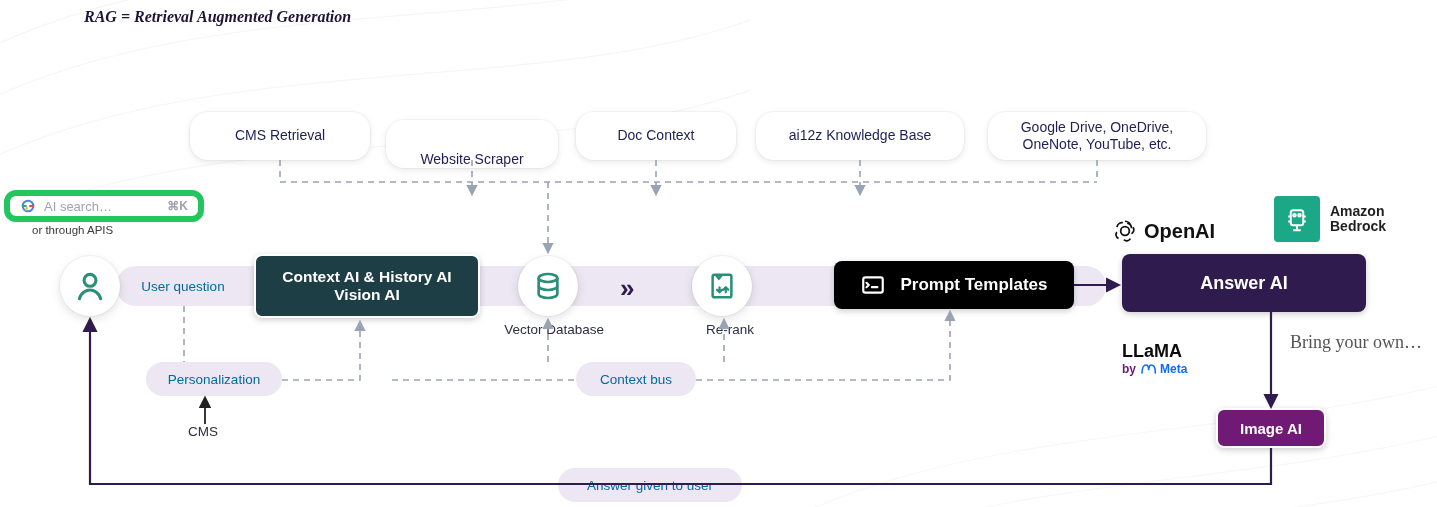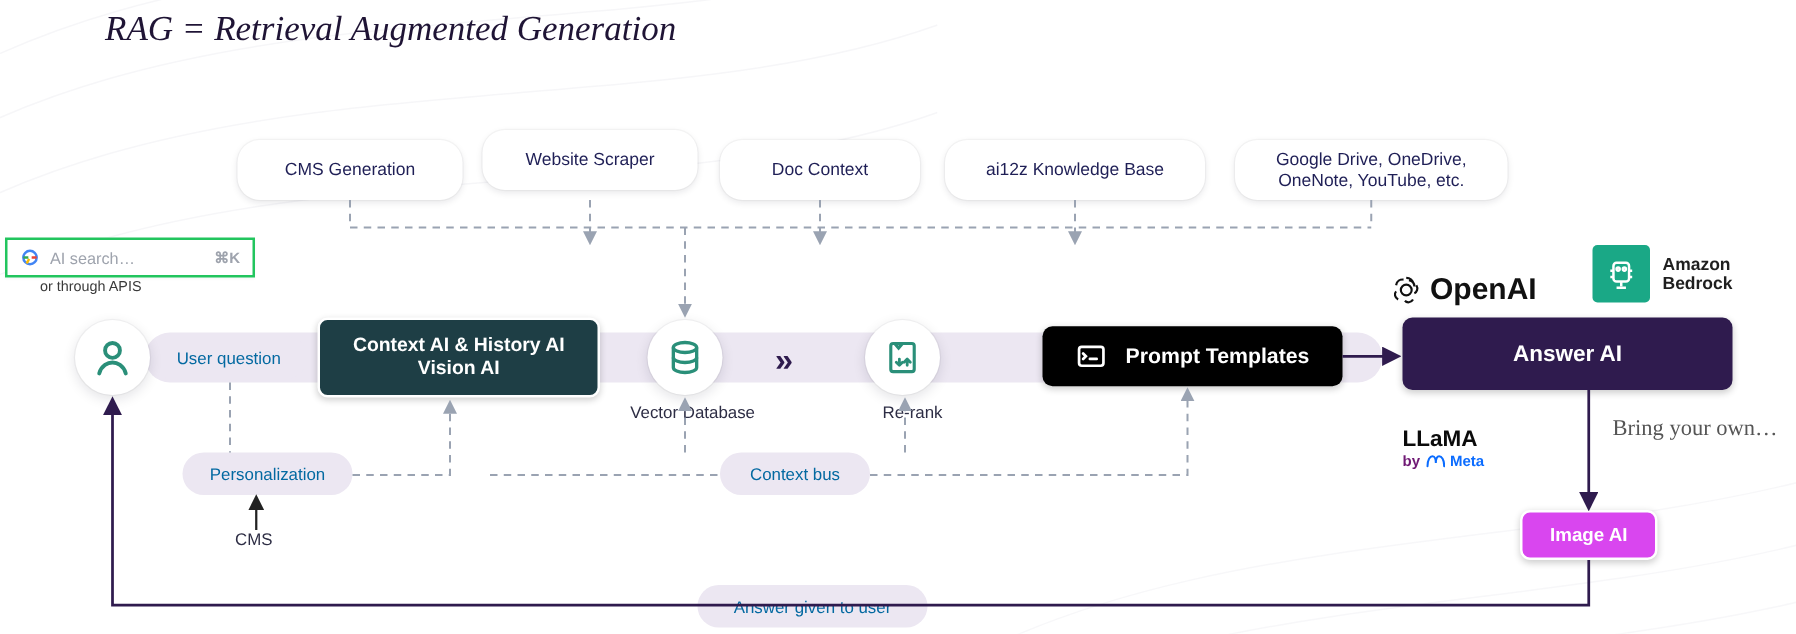--- a/index.html
+++ b/index.html
@@ -13,29 +13,29 @@
     color:#1f1f1f;
   }
   
   .bg-swoosh { position:absolute; left:-150px; top:-60px; width:900px; height:600px; pointer-events:none; opacity:.25; }
   .bg-swoosh2 { position:absolute; right:-200px; bottom:-120px; width:900px; height:500px; pointer-events:none; opacity:.22; }
 
   
   .title {
     position:absolute; left:84px; top:8px;
     font-family: "Comic Sans MS", "Segoe Script", cursive;
-    font-size:28px; font-weight:400; font-style:italic;
+    font-size:16px; font-weight:700; font-style:italic;
     color:#1f1435;
   }
 
   
   .search-box {
     position:absolute; left:4px; top:190px;
     width:200px; height:32px;
-    border:2px solid #22c55e; border-radius:0;
+    border:6px solid #22c55e; border-radius:12px;
     background:#fff; display:flex; align-items:center;
     padding:0 10px; gap:8px; font-size:13px; color:#9ea3ad;
     box-shadow:0 1px 2px rgba(0,0,0,.04);
   }
   .search-logo { width:16px; height:16px; position:relative; }
   .search-kbd { margin-left:auto; font-size:12px; color:#9ea3ad; font-weight:600; }
   .search-sub { position:absolute; left:32px; top:224px; font-size:11.5px; color:#3a3a3a; }
 
   
   .src-pill {
@@ -69,27 +69,27 @@
   
   .box {
     position:absolute; border-radius:8px;
     box-shadow:0 2px 6px rgba(0,0,0,.2);
     display:flex; flex-direction:column; align-items:center; justify-content:center;
     color:#fff; font-weight:700; text-align:center; padding:8px 20px;
   }
   .box-dark { background:#1e3e45; border:2px solid #fff; }
   .box-teal { background:#000000; }
   .box-purple { background:#2f1b4e; }
-  .box-darksmall { background:#d946ef; border:2px solid #fff; }
+  .box-darksmall { background:#701a75; border:2px solid #fff; }
 
   .label-under { position:absolute; font-size:13.5px; color:#2d2d44; text-align:right;}
 
   
   .prov { position:absolute; display:flex; align-items:center; gap:6px; font-weight:800; color:#111; }
-  .prov .brand { font-size:24px;text-align:right; }
+  .prov .brand { font-size:20px;text-align:right; }
   .prov-bedrock { position:absolute; display:flex; align-items:center; gap:10px; }
   .bedrock-tile { width:46px; height:46px; background:#1aa886; border-radius:4px; display:flex; align-items:center; justify-content:center; color:#fff; }
   .bedrock-txt { font-size:14px; font-weight:700; color:#1f1f1f; line-height:1.1;}
   .llama { position:absolute; font-weight:800; font-size:18px; color:#0b0b0b; line-height:1.05;}
   .llama .sub { font-size:12px; font-weight:700; color:#0b6cff; display:flex; align-items:center; gap:4px;}
   .byo { position:absolute; font-size:18px; font-family:"Comic Sans MS","Segoe Script",cursive; color:#555; }
 
   
   svg.overlay { position:absolute; left:0; top:0; width:1437px; height:507px; pointer-events:none; }
   .dashed { stroke:#9aa3b2; stroke-width:1.6; stroke-dasharray:6 5; fill:none; }
@@ -121,23 +121,23 @@
         <path d="M12 14v6" stroke="#fbbc05" stroke-width="3" transform="rotate(30 12 12)"></path>
         <path d="M10 12H4" stroke="#34a853" stroke-width="3"></path>
       </svg>
   </span>
   <span>AI search…</span>
   <span class="search-kbd">⌘K</span>
 </div>
 <div class="search-sub">or through APIS</div>
 
 <div class="src-pill" style="left:190px; top:112px; width:180px;">
-    <span>CMS Generation</span>
-  </div>
-<div class="src-pill" style="left:386px; top:104px; width:172px;">
+    <span>CMS Retrieval</span>
+  </div>
+<div class="src-pill" style="left:386px; top:120px; width:172px;align-items:flex-end;">
     <span>Website Scraper</span>
   </div>
 <div class="src-pill" style="left:576px; top:112px; width:160px;">
     <span>Doc Context</span>
   </div>
 <div class="src-pill" style="left:756px; top:112px; width:208px;">
     <span>ai12z Knowledge Base</span>
   </div>
 <div class="src-pill" style="left:988px; top:112px; width:218px;">
     <span>Google Drive, OneDrive, OneNote, YouTube, etc.</span>
@@ -183,21 +183,21 @@
 <div class="label-under" style="left:692px; top:322px; width:62px;">Re-rank</div>
 
 <div class="box box-teal" style="left:834px; top:261px; width:240px; height:48px; font-size:17px; flex-direction:row; gap:14px;">
   <svg width="26" height="26" viewBox="0 0 24 24">
     <rect x="3" y="5" width="18" height="14" rx="2" fill="none" stroke="#fff" stroke-width="2"></rect>
     <path d="M6 10l2 2-2 2M11 14h5" stroke="#fff" stroke-width="2" fill="none" stroke-linecap="round"></path>
   </svg>
   <span>Prompt Templates</span>
 </div>
 
-<div class="box box-purple" style="left:1122px; top:254px; width:264px; height:58px; font-size:18px;">
+<div class="box box-purple" style="left:1122px; top:254px; width:244px; height:58px; font-size:18px;">
   <span>Answer AI</span>
 </div>
 
 <div class="box box-darksmall" style="left:1216px; top:408px; width:110px; height:40px; font-size:15px;">
   <span>Image AI</span>
 </div>
 
 <div class="grey-pill" style="left:146px; top:362px; width:136px;">
     <span>Personalization</span>
   </div>

